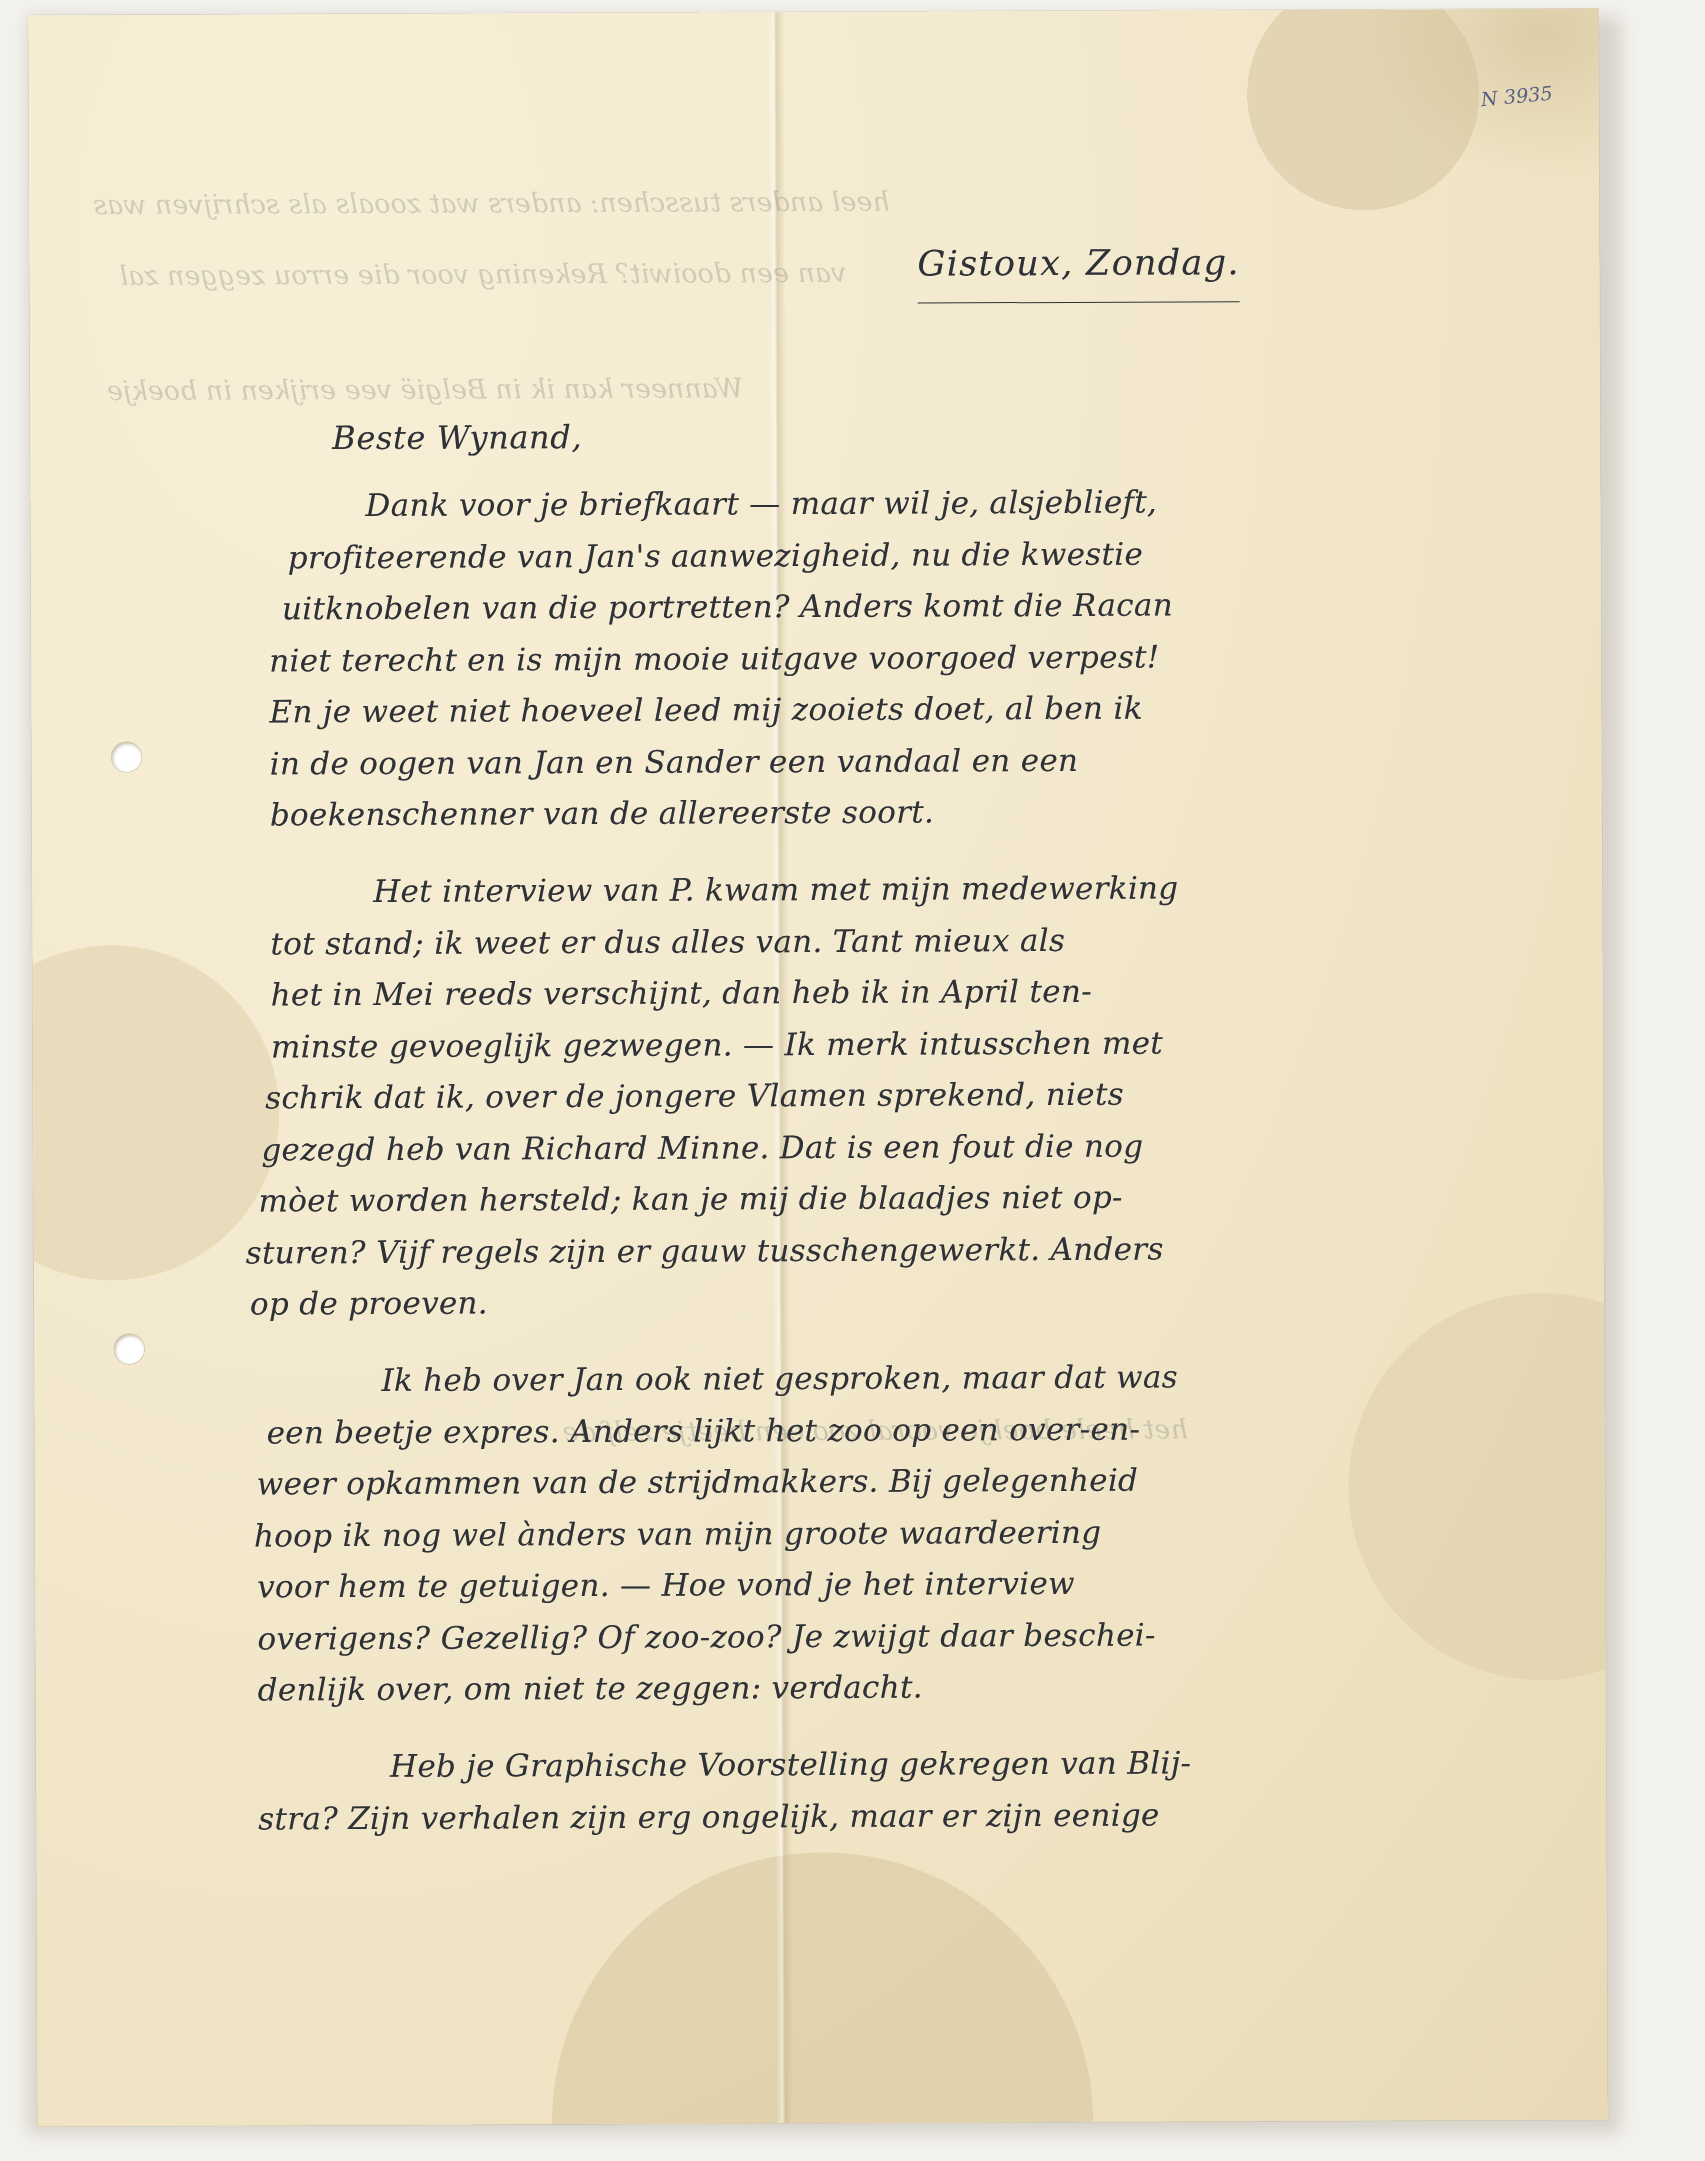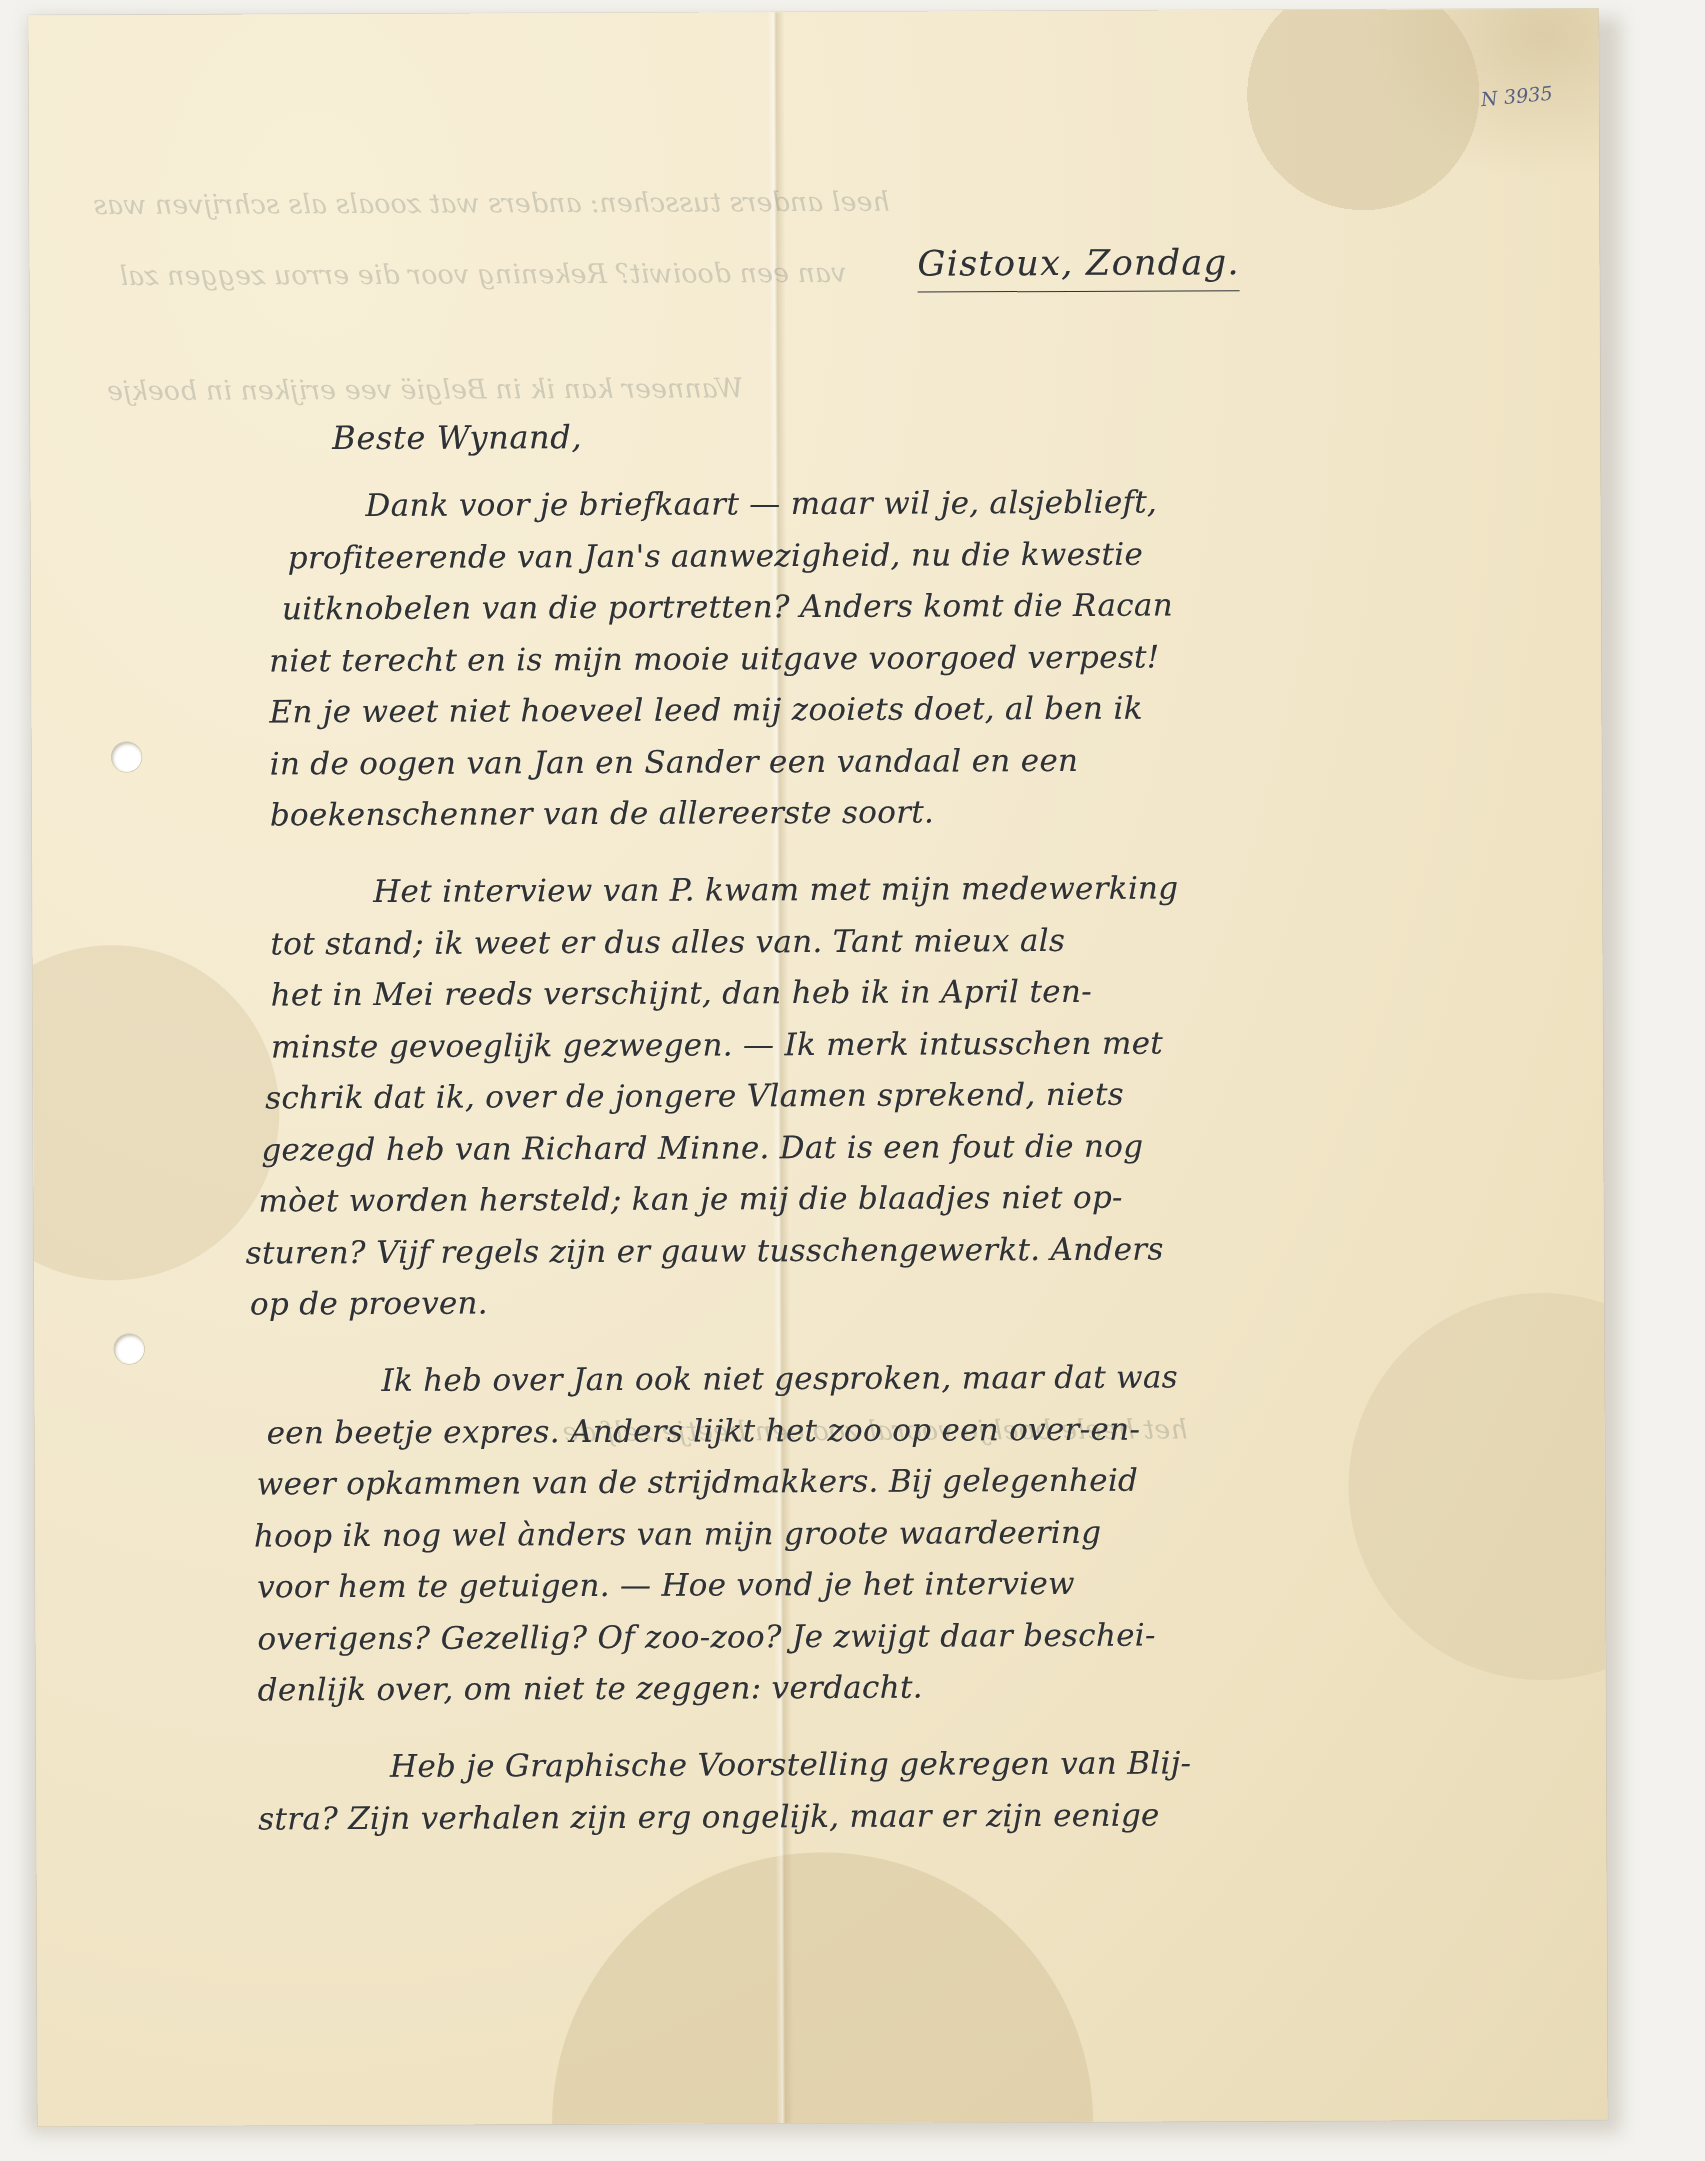--- a/index.html
+++ b/index.html
@@ -118,21 +118,21 @@
     opacity: 0.85;
     white-space: nowrap;
   }
 
   #dateline {
     left: 888px;
     top: 232px;
     font-size: 35px;
     letter-spacing: 1.3px;
     border-bottom: 1.9px solid #2e3136;
-    padding-bottom: 8px;
+    padding-bottom: 19px;
   }
 
   #salutation {
     left: 302px;
     top: 405px;
     font-size: 32px;
     letter-spacing: 0.6px;
   }
 
   .body-line {

